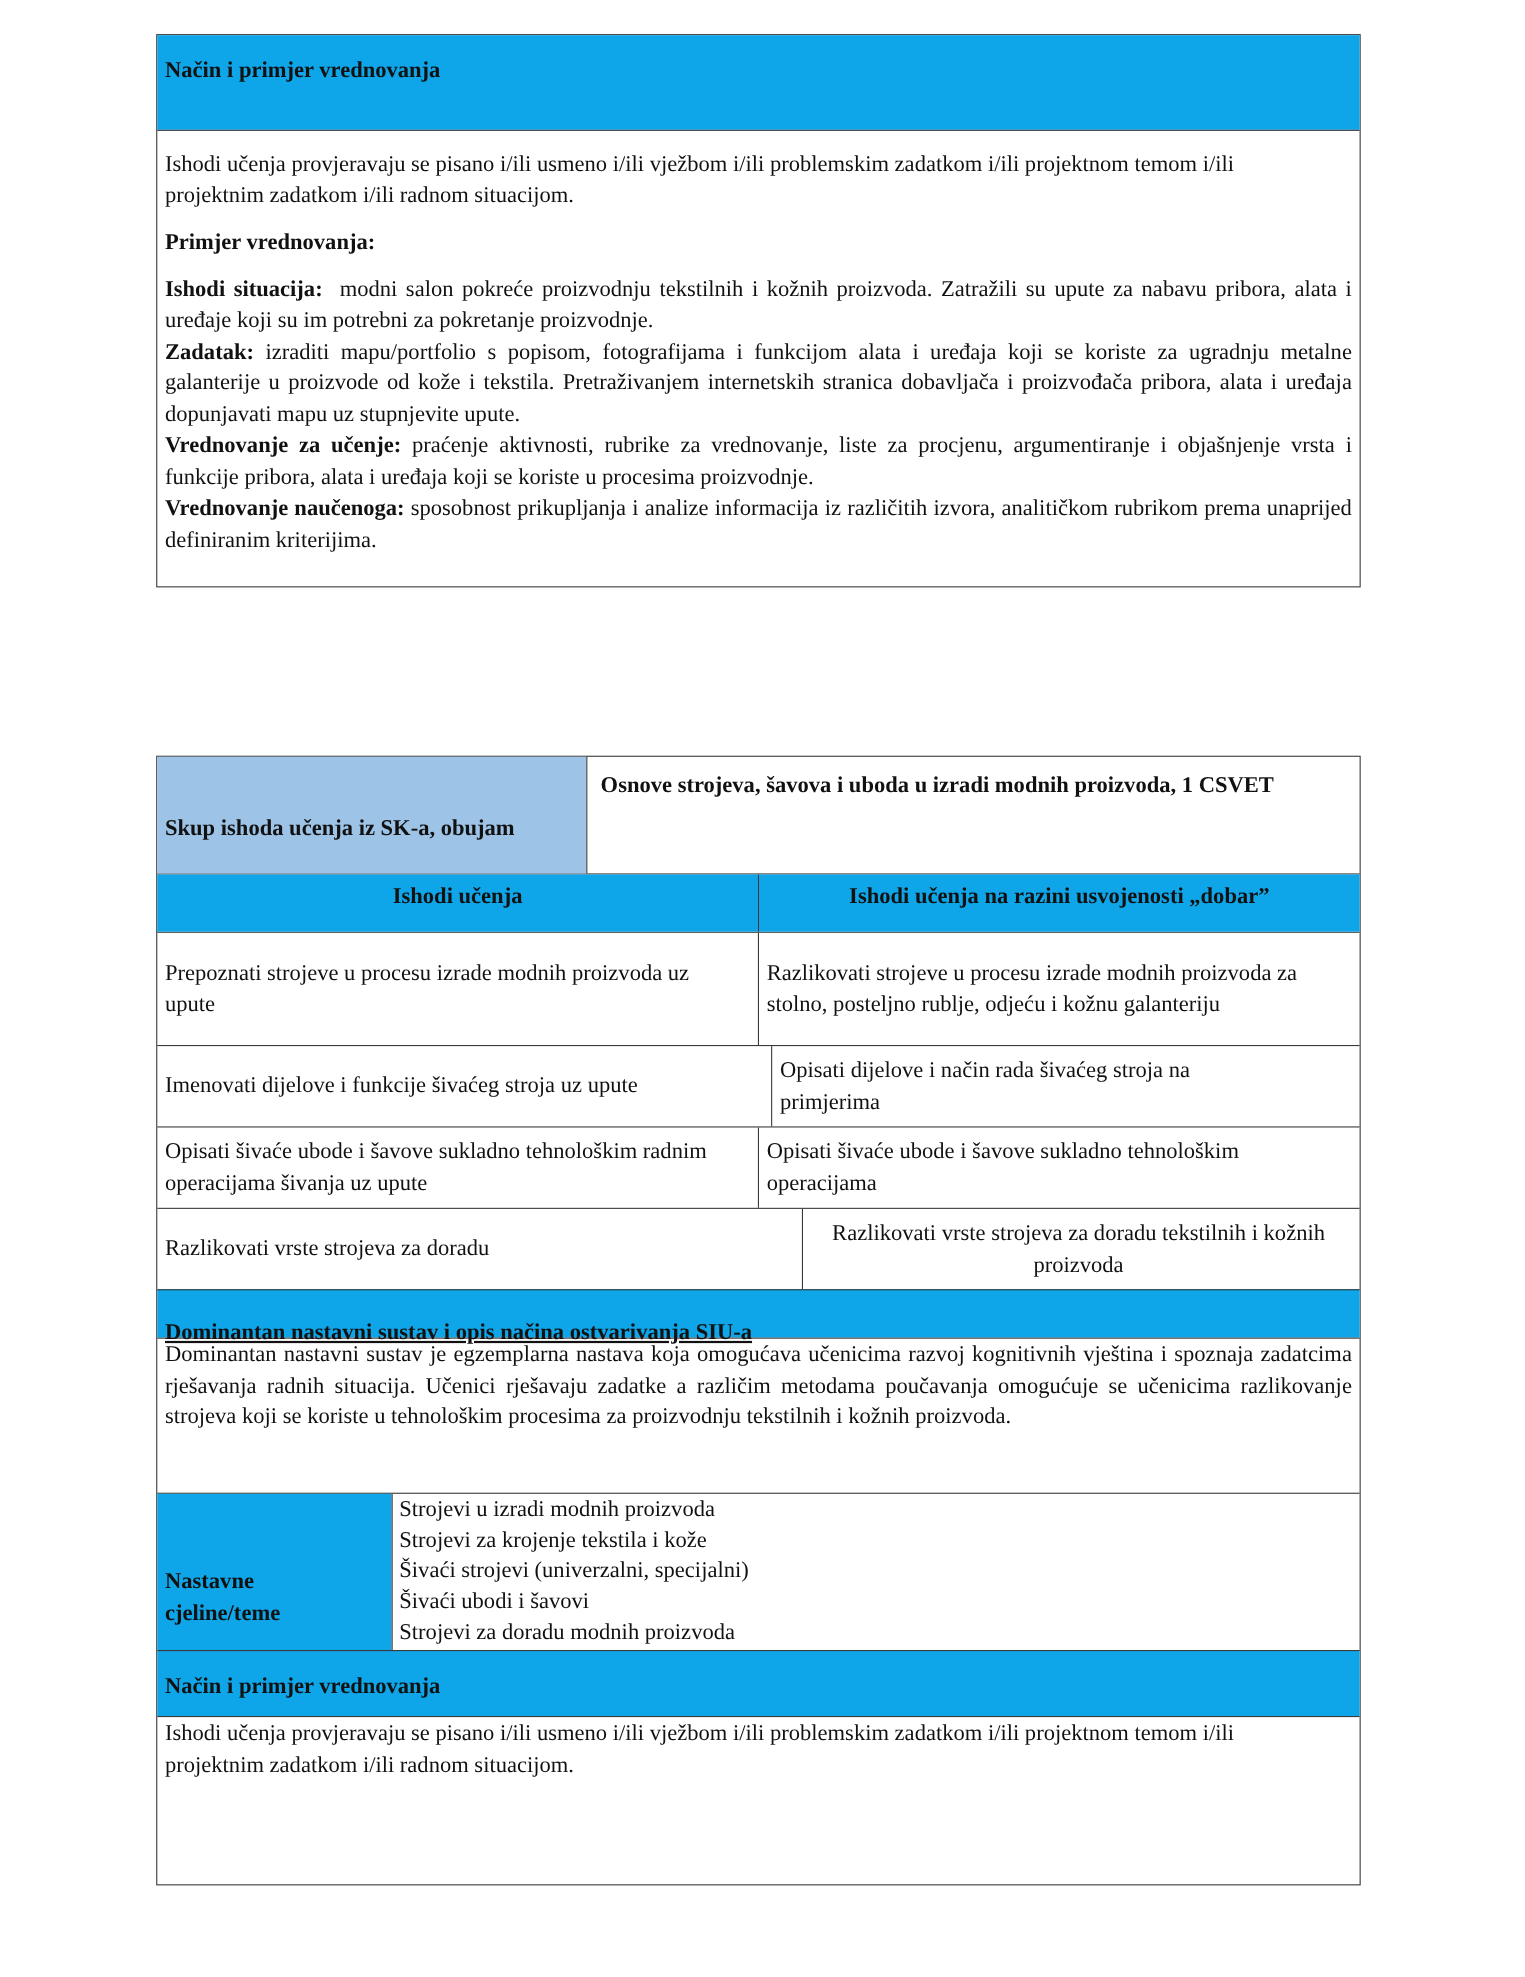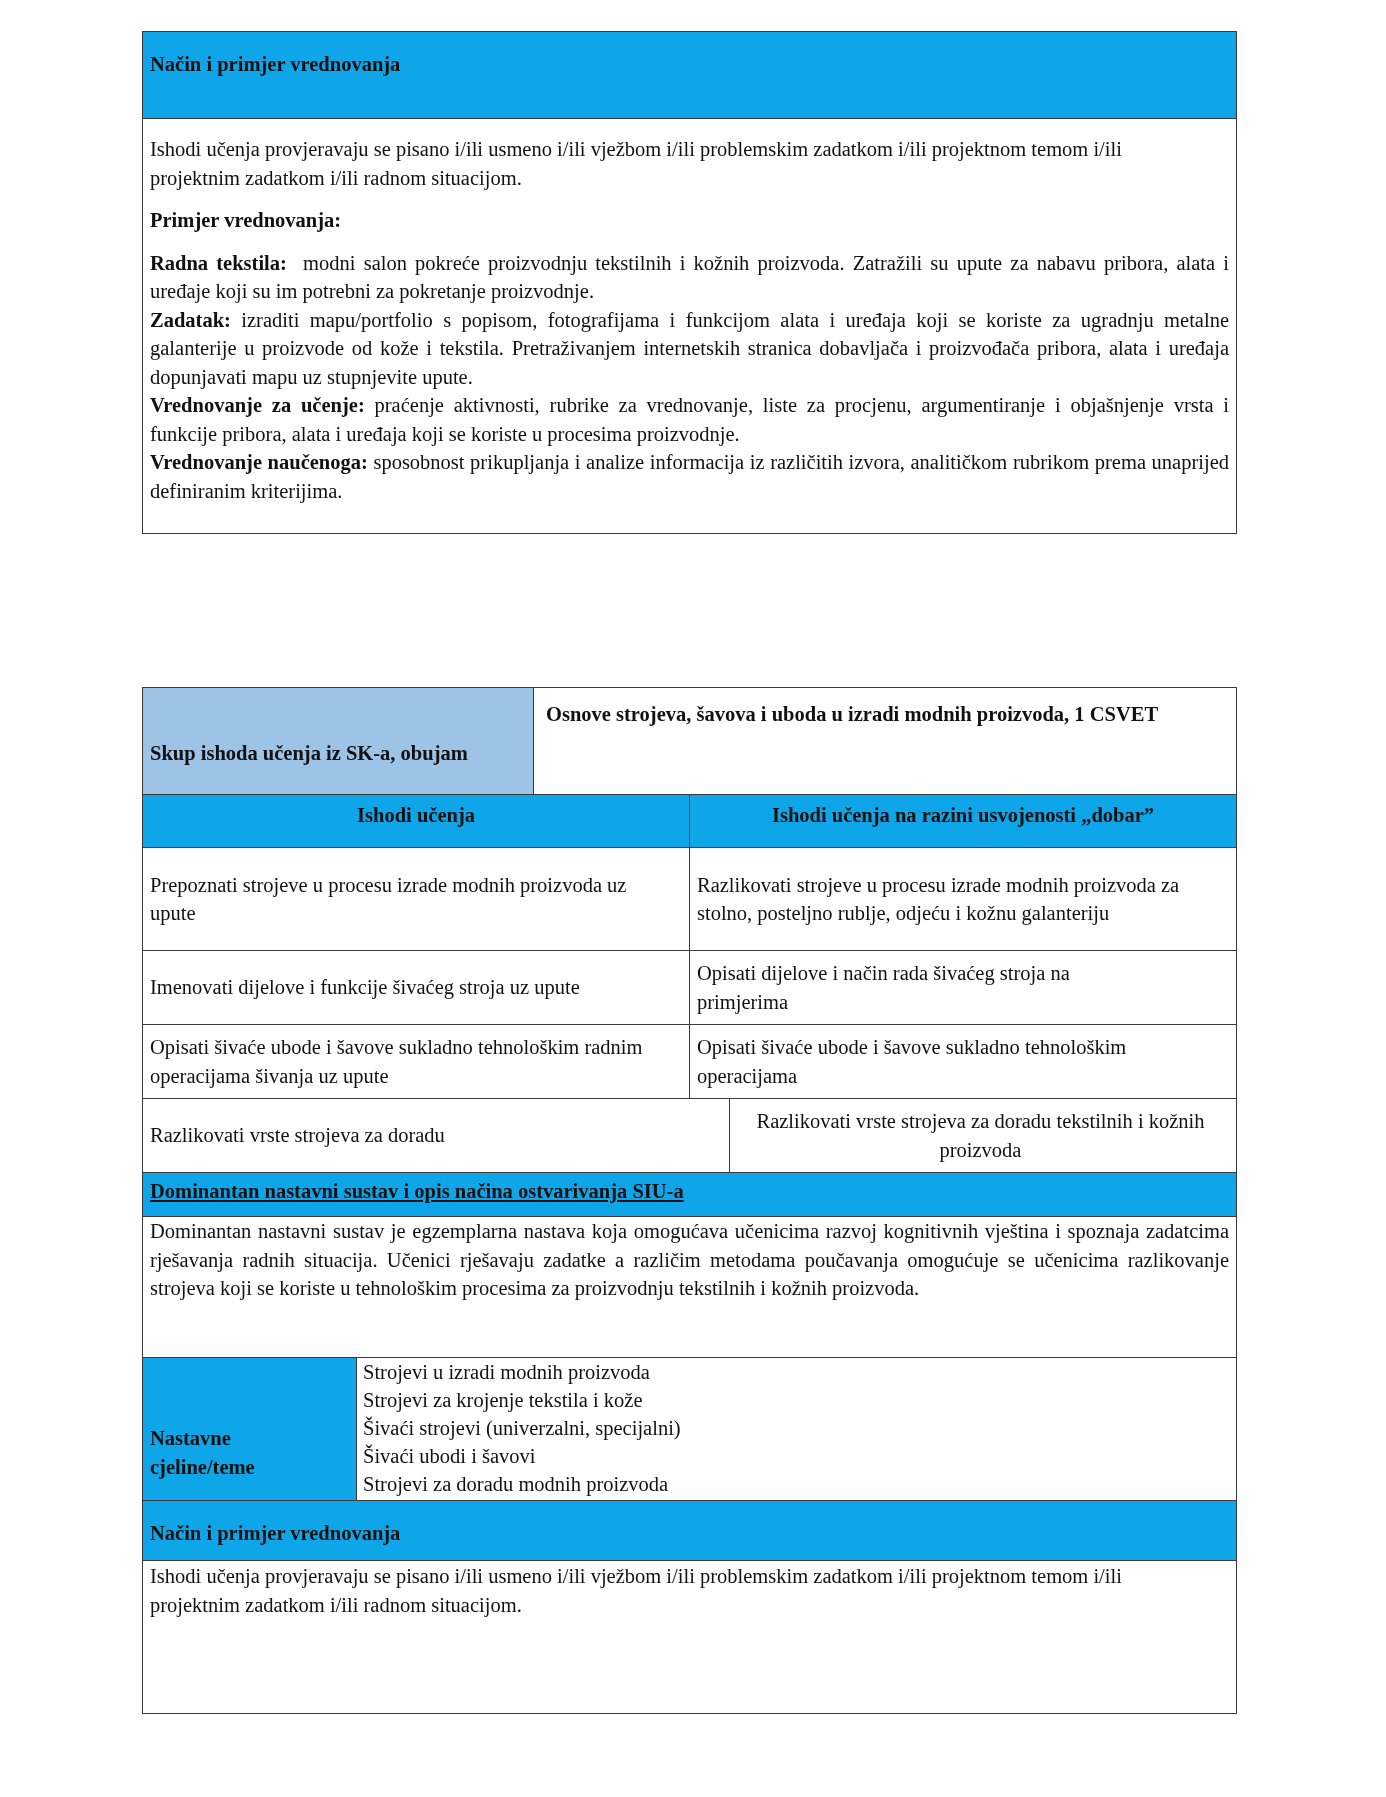--- a/index.html
+++ b/index.html
@@ -19,21 +19,21 @@
 <body>
 
 <div class="tbl" style="top:31px; height:503px;">
   <div class="cell hdr" style="height:86px; padding-top:18px;">
     <span>Način i primjer vrednovanja</span>
   </div>
   <div class="cell bt" style="padding-top:16px;">
     <div style="padding-right:30px;">Ishodi učenja provjeravaju se pisano i/ili usmeno i/ili vježbom i/ili problemskim zadatkom i/ili projektnom temom i/ili projektnim zadatkom i/ili radnom situacijom.</div>
     <div style="font-weight:bold; margin-top:14px;">Primjer vrednovanja:</div>
     <div style="margin-top:14px;">
-      <div class="just"><b>Radna tekstila:</b><span style="white-space:pre-wrap;">  modni salon pokreće proizvodnju tekstilnih i kožnih proizvoda. Zatražili su upute za nabavu pribora, alata i uređaje koji su im potrebni za pokretanje proizvodnje.</span></div>
+      <div class="just"><b>Ishodi situacija:</b><span style="white-space:pre-wrap;">  modni salon pokreće proizvodnju tekstilnih i kožnih proizvoda. Zatražili su upute za nabavu pribora, alata i uređaje koji su im potrebni za pokretanje proizvodnje.</span></div>
       <div class="just"><b>Zadatak:</b><span> izraditi mapu/portfolio s popisom, fotografijama i funkcijom alata i uređaja koji se koriste za ugradnju metalne galanterije u proizvode od kože i tekstila. Pretraživanjem internetskih stranica dobavljača i proizvođača pribora, alata i uređaja dopunjavati mapu uz stupnjevite upute.</span></div>
       <div class="just"><b>Vrednovanje za učenje:</b><span> praćenje aktivnosti, rubrike za vrednovanje, liste za procjenu, argumentiranje i objašnjenje vrsta i funkcije pribora, alata i uređaja koji se koriste u procesima proizvodnje.</span></div>
       <div class="just"><b>Vrednovanje naučenoga:</b><span> sposobnost prikupljanja i analize informacija iz različitih izvora, analitičkom rubrikom prema unaprijed definiranim kriterijima.</span></div>
     </div>
   </div>
 </div>
 
 <div class="tbl" style="top:687px; height:1027px;">
 
   <div class="row" style="height:106px;">
@@ -51,34 +51,34 @@
     </div>
     <div class="cell hdr bl" style="flex:1; text-align:center; padding-top:6px;">
       <span>Ishodi učenja na razini usvojenosti „dobar”</span>
     </div>
   </div>
 
   <div class="row bt" style="height:102px;">
     <div class="cell vc" style="width:546px; padding-right:60px;">Prepoznati strojeve u procesu izrade modnih proizvoda uz upute</div>
     <div class="cell bl vc" style="flex:1; padding-right:20px;">Razlikovati strojeve u procesu izrade modnih proizvoda za stolno, posteljno rublje, odjeću i kožnu galanteriju</div>
   </div>
-  <div class="row bt" style="height:73px;">
+  <div class="row bt" style="height:73px;gap:12px;">
     <div class="cell vc" style="width:546px;">Imenovati dijelove i funkcije šivaćeg stroja uz upute</div>
     <div class="cell bl vc" style="flex:1; padding-right:70px;">Opisati dijelove i način rada šivaćeg stroja na primjerima</div>
   </div>
   <div class="row bt" style="height:73px;">
     <div class="cell vc" style="width:546px;">Opisati šivaće ubode i šavove sukladno tehnološkim radnim operacijama šivanja uz upute</div>
     <div class="cell bl vc" style="flex:1; padding-right:20px;">Opisati šivaće ubode i šavove sukladno tehnološkim operacijama</div>
   </div>
   <div class="row bt" style="height:73px;gap:40px;">
     <div class="cell vc" style="width:546px;">Razlikovati vrste strojeva za doradu</div>
     <div class="cell bl vc" style="flex:1; padding-right:12px;text-align:center;">Razlikovati vrste strojeva za doradu tekstilnih i kožnih proizvoda</div>
   </div>
 
-  <div class="cell hdr bt" style="height:44px; padding-top:4px; line-height:28px;text-decoration:underline;">
+  <div class="cell hdr bt" style="height:44px; padding-top:24px; line-height:28px;text-decoration:underline;">
     <span>Dominantan nastavni sustav i opis načina ostvarivanja SIU-a</span>
   </div>
   <div class="cell bt just" style="height:141px; padding-top:0;">Dominantan nastavni sustav je egzemplarna nastava koja omogućava učenicima razvoj kognitivnih vještina i spoznaja zadatcima rješavanja radnih situacija. Učenici rješavaju zadatke a različim  metodama poučavanja omogućuje se učenicima razlikovanje strojeva koji se koriste u tehnološkim procesima za proizvodnju tekstilnih i kožnih proizvoda.</div>
 
   <div class="row bt" style="height:142px;">
     <div class="cell hdr vc" style="width:213px; padding-top:2px;">
       <span style="display:block; width:130px;margin-top:45px;">Nastavne cjeline/teme</span>
     </div>
     <div class="cell bl" style="flex:1; line-height:28px; padding-left:6px;">
       <div>Strojevi u izradi modnih proizvoda</div>

